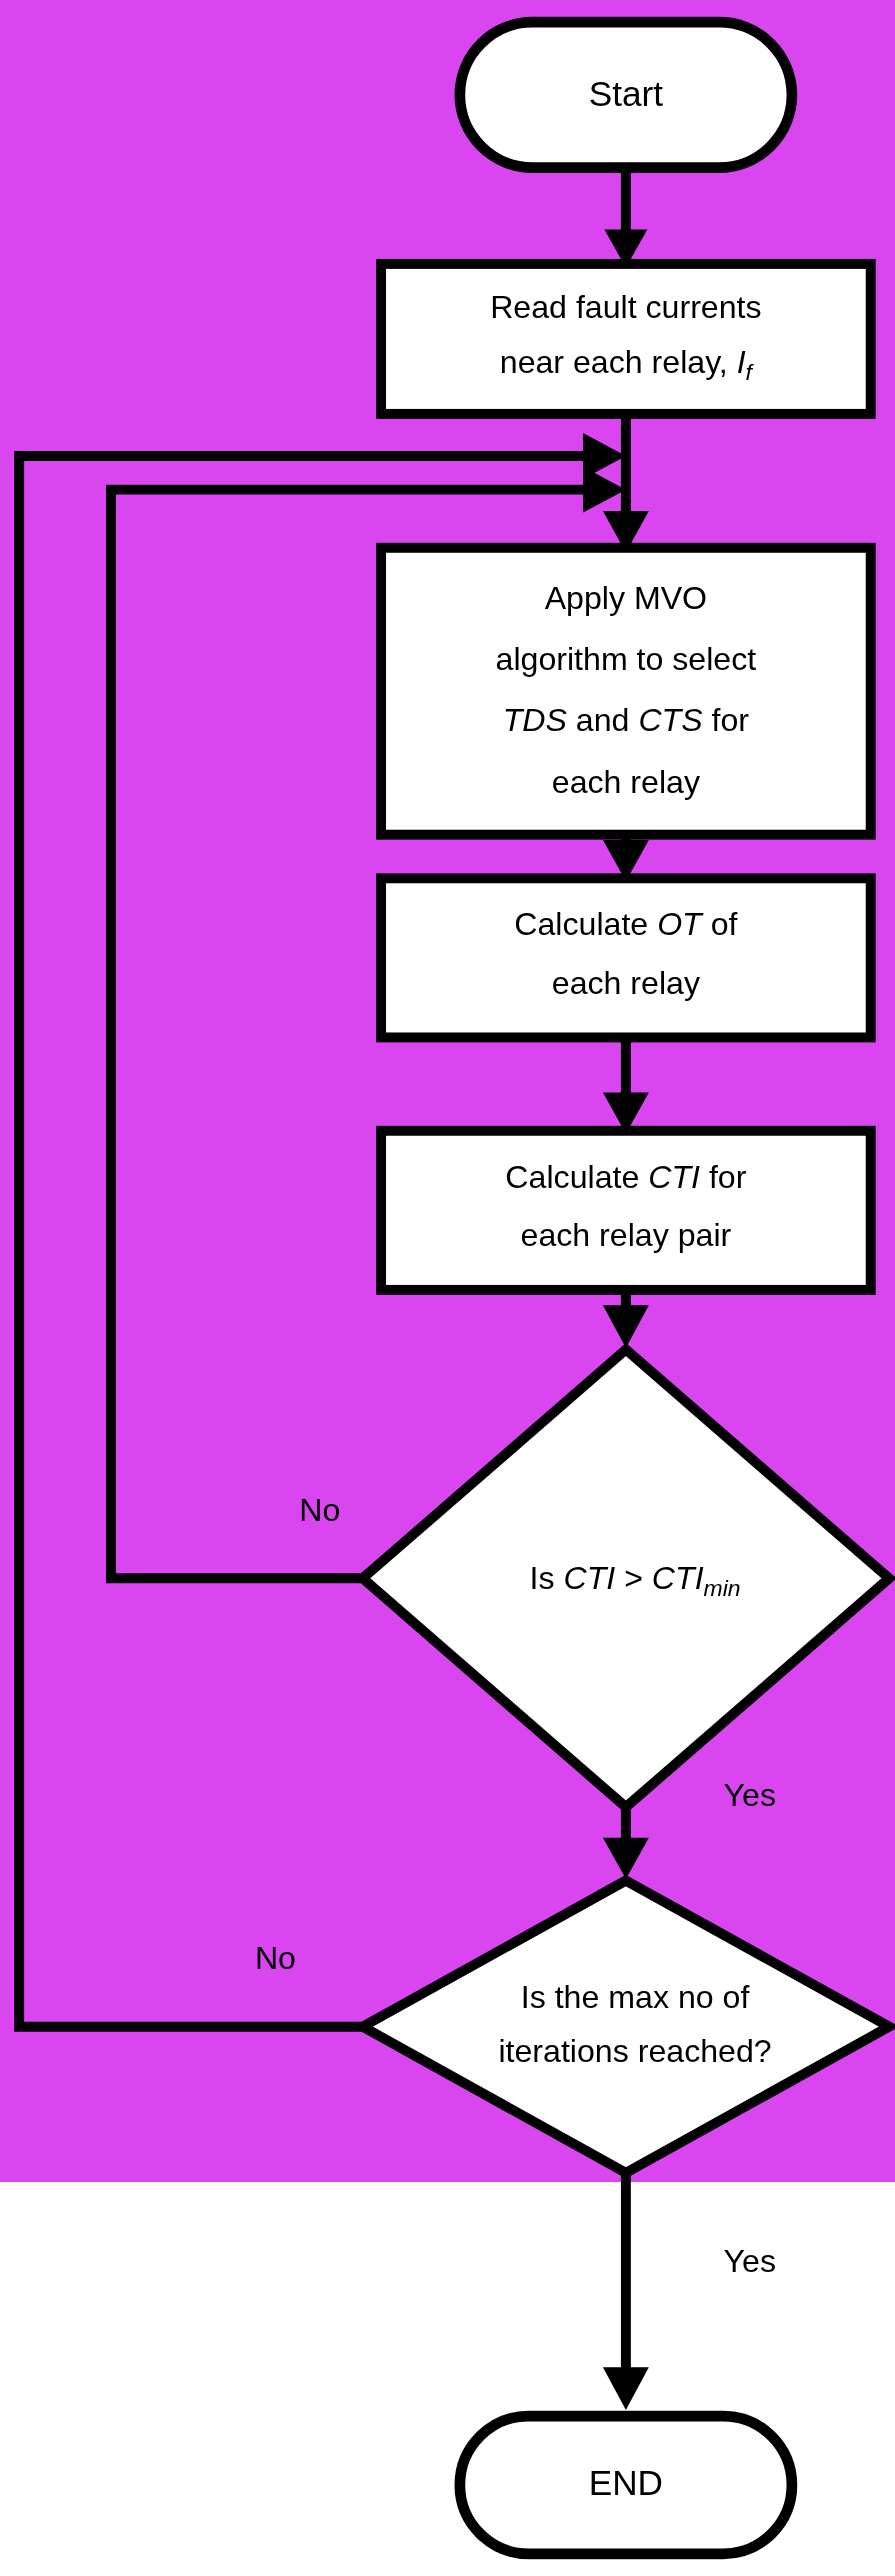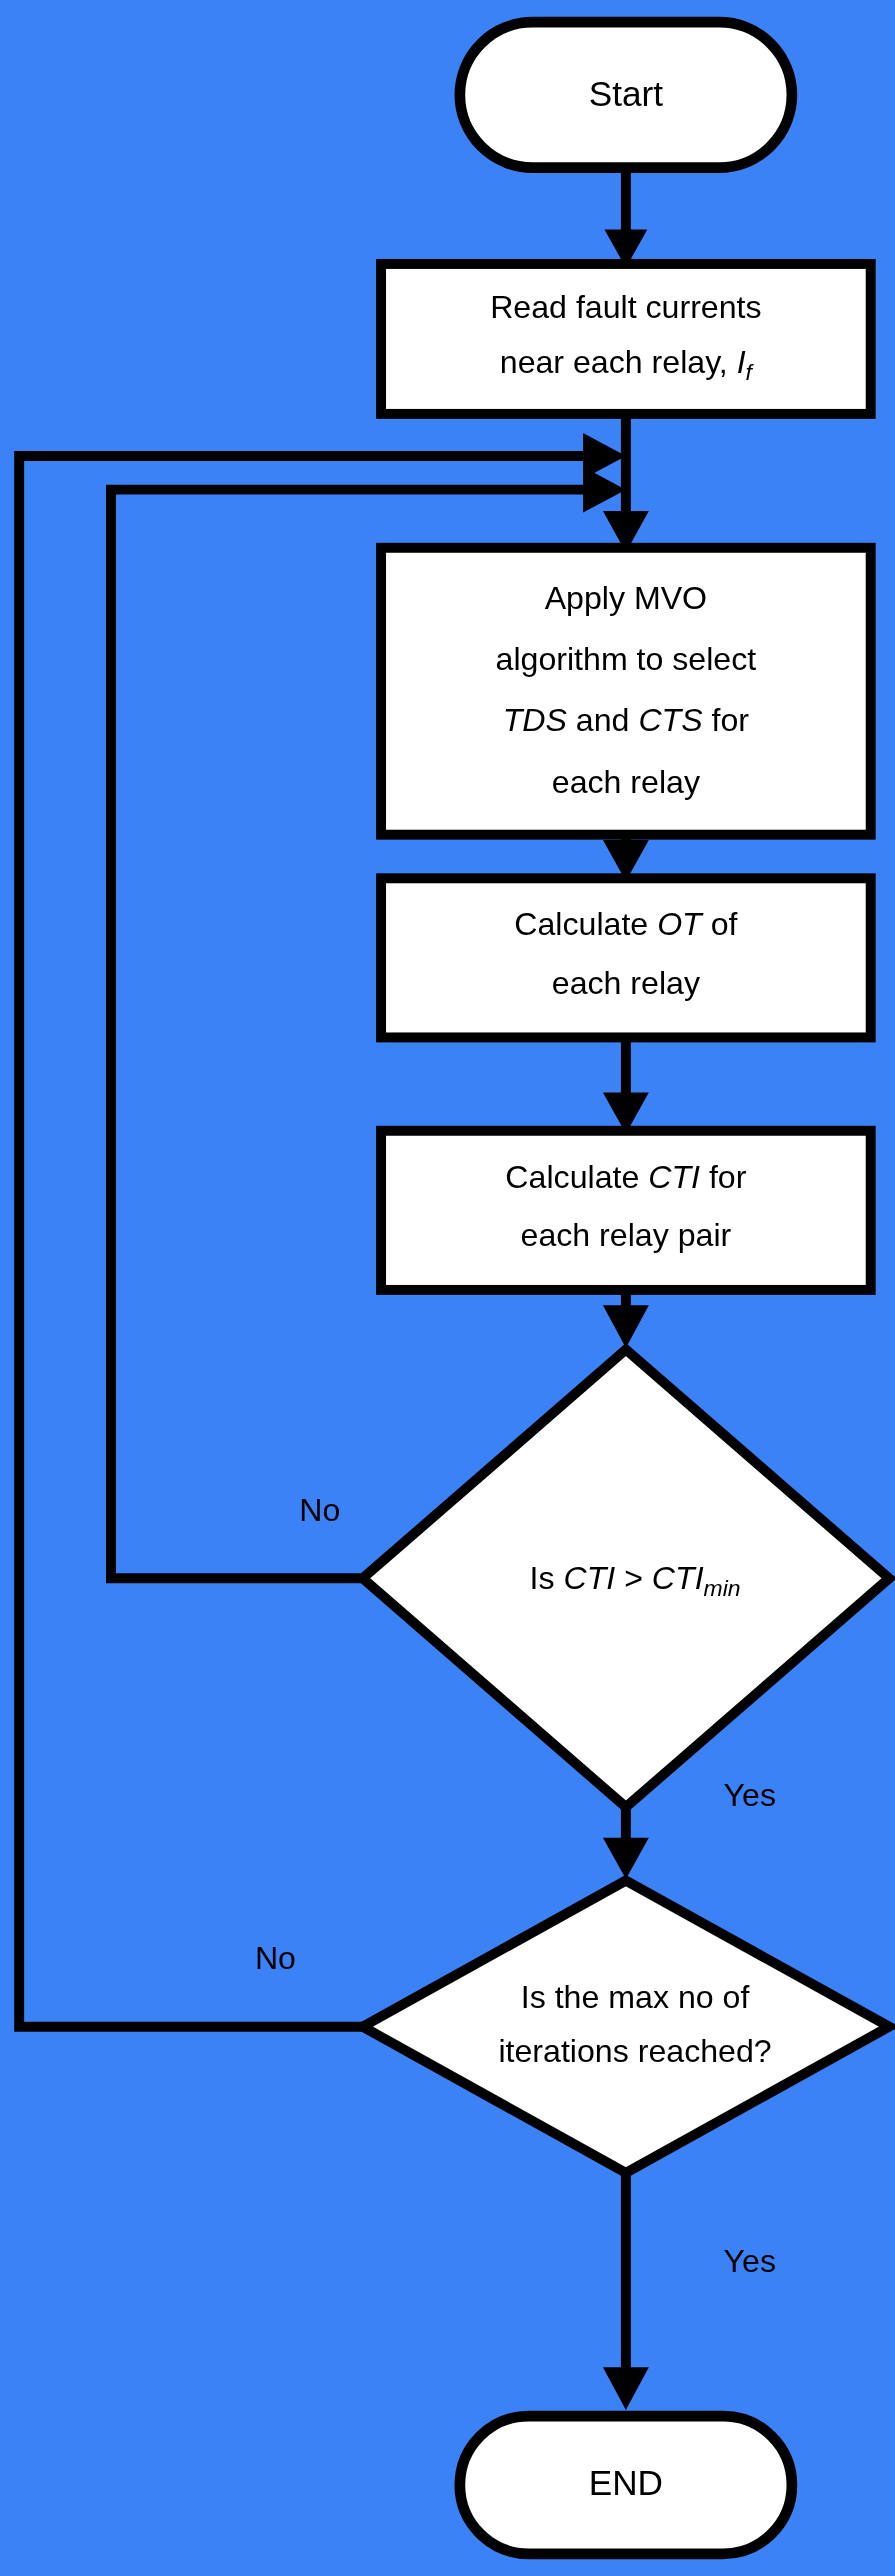--- a/index.html
+++ b/index.html
@@ -10,22 +10,22 @@
   }
   body {
     width: 896px;
     height: 2576px;
     font-family: "Liberation Sans", sans-serif;
     overflow: hidden;
   }
   #flowchart-root {
     position: relative;
     width: 896px;
-    height: 2576px;
-    background: #3b82f6;
+    height: 2182px;
+    background: #d946ef;
   }
   svg.chart-svg {
     display: block;
     width: 896px;
     height: 2576px;
   }
   .node-shape {
     fill: #ffffff;
     stroke: #000000;
   }

